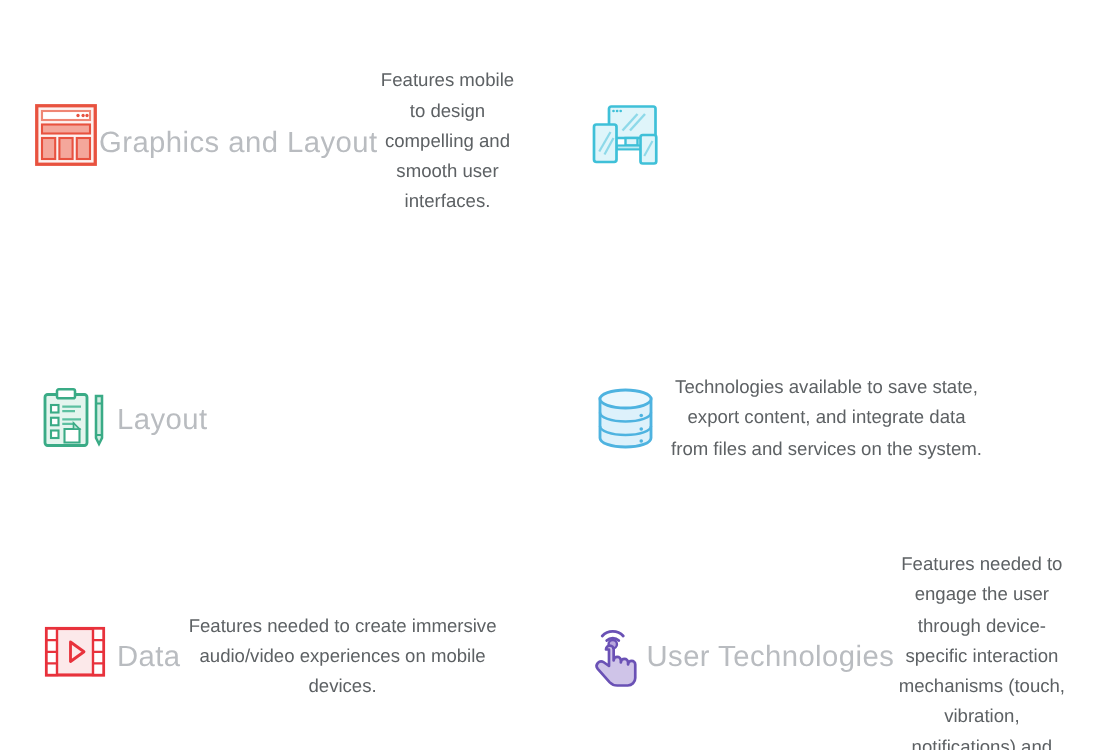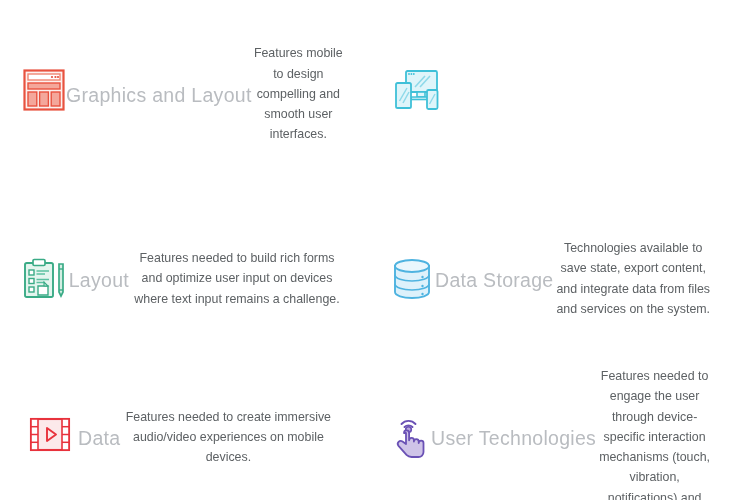--- a/index.html
+++ b/index.html
@@ -138,36 +138,34 @@
 
         <path d="M16 28 h10 v9 h-10 z" fill="#ffffff" stroke="#3aab86" stroke-width="1.4"></path>
         <path d="M26 28 l-4 0 l0 -4 z" fill="#bfe6d8" stroke="#3aab86" stroke-width="1.1"></path>
 
         <path d="M37 6 l4 0 l0 28 l-2 4 l-2 -4 z" fill="#d3eee3" stroke="#3aab86" stroke-width="1.7"></path>
         <line x1="37" y1="11" x2="41" y2="11" stroke="#3aab86" stroke-width="1.4"></line>
         <line x1="37" y1="32" x2="41" y2="32" stroke="#3aab86" stroke-width="1.4"></line>
       </svg>
     </div>
     <div class="card-title">Layout</div>
-    <div class="card-desc">Features needed to build rich forms and optimize user input on devices where text input remains a challenge.</div>
   </div>
 
   <div class="feature-card row2 card-storage">
     <div class="card-icon">
       <svg width="46" height="44" viewBox="0 0 46 44">
         <path d="M6 8 v26 c0 3.4 7.6 6 17 6 s17 -2.6 17 -6 v-26 z" fill="#ddf1fb" stroke="#4eb3e0" stroke-width="1.9"></path>
         <ellipse cx="23" cy="8" rx="17" ry="6" fill="#eaf7fd" stroke="#4eb3e0" stroke-width="1.9"></ellipse>
         <path d="M6 17 c0 3.4 7.6 6 17 6 s17 -2.6 17 -6" fill="none" stroke="#4eb3e0" stroke-width="1.7"></path>
         <path d="M6 26 c0 3.4 7.6 6 17 6 s17 -2.6 17 -6" fill="none" stroke="#4eb3e0" stroke-width="1.7"></path>
         <circle cx="33.5" cy="19" r="1.2" fill="#4eb3e0"></circle>
         <circle cx="33.5" cy="28" r="1.2" fill="#4eb3e0"></circle>
         <circle cx="33.5" cy="36" r="1.2" fill="#4eb3e0"></circle>
       </svg>
     </div>
-    <div class="card-title">Data Storage</div>
     <div class="card-desc">Technologies available to save state, export content, and integrate data from files and services on the system.</div>
   </div>
 
   <div class="feature-card row3 card-media">
     <div class="card-icon">
       <svg width="44" height="40" viewBox="0 0 44 40">
         <rect x="3" y="4" width="38" height="31" fill="#fce9ea" stroke="#e8323c" stroke-width="2.1"></rect>
         <rect x="3" y="4" width="7" height="31" fill="#ffffff" stroke="#e8323c" stroke-width="1.6"></rect>
         <rect x="34" y="4" width="7" height="31" fill="#ffffff" stroke="#e8323c" stroke-width="1.6"></rect>
         <line x1="3" y1="11.7" x2="10" y2="11.7" stroke="#e8323c" stroke-width="1.5"></line>

